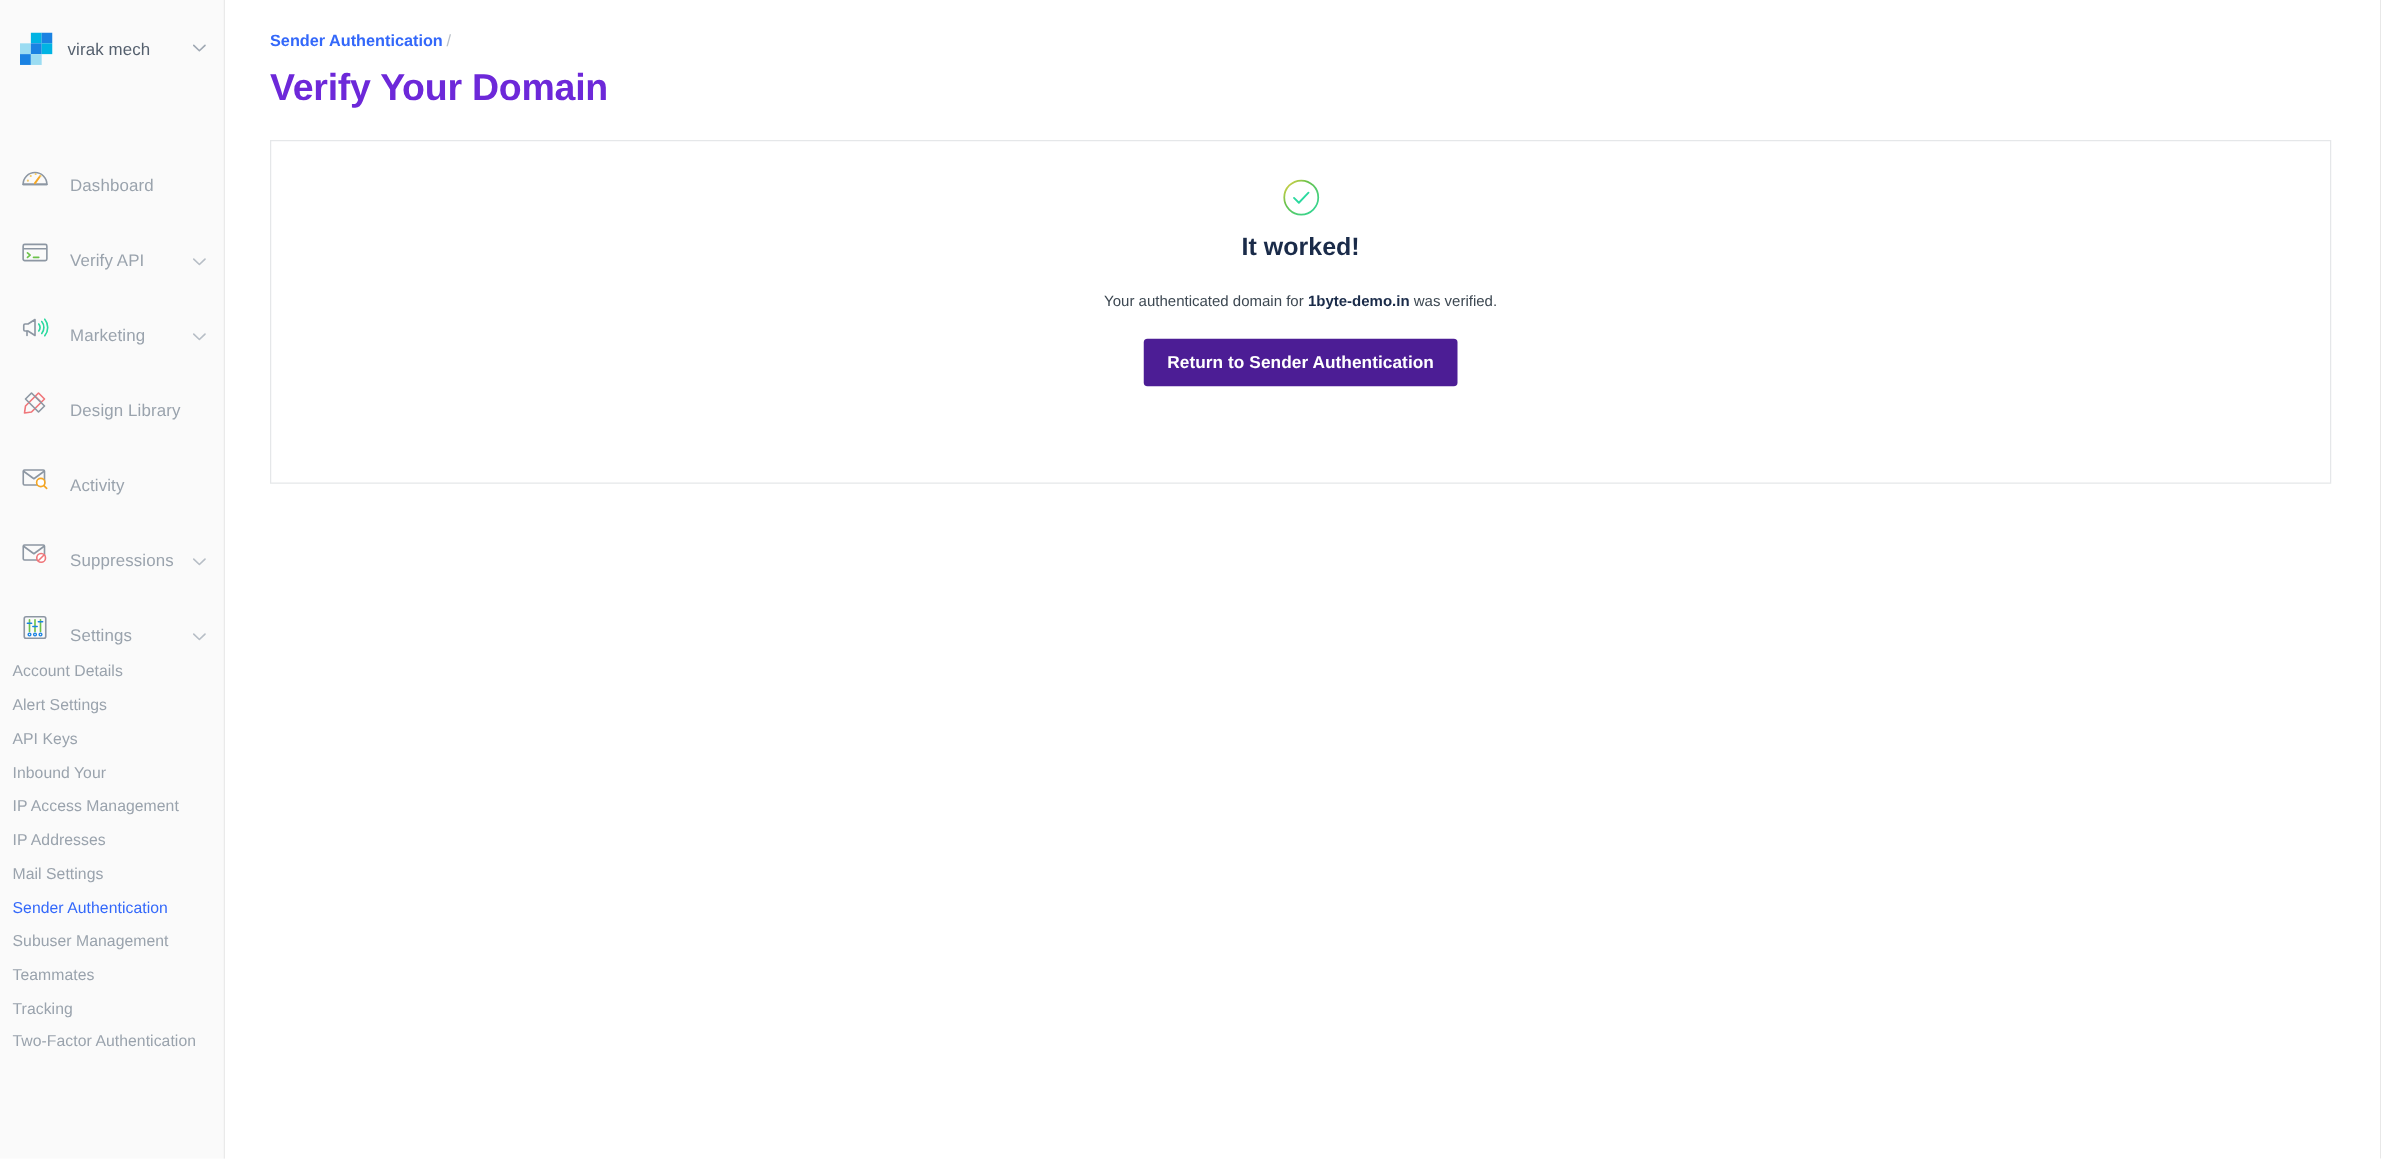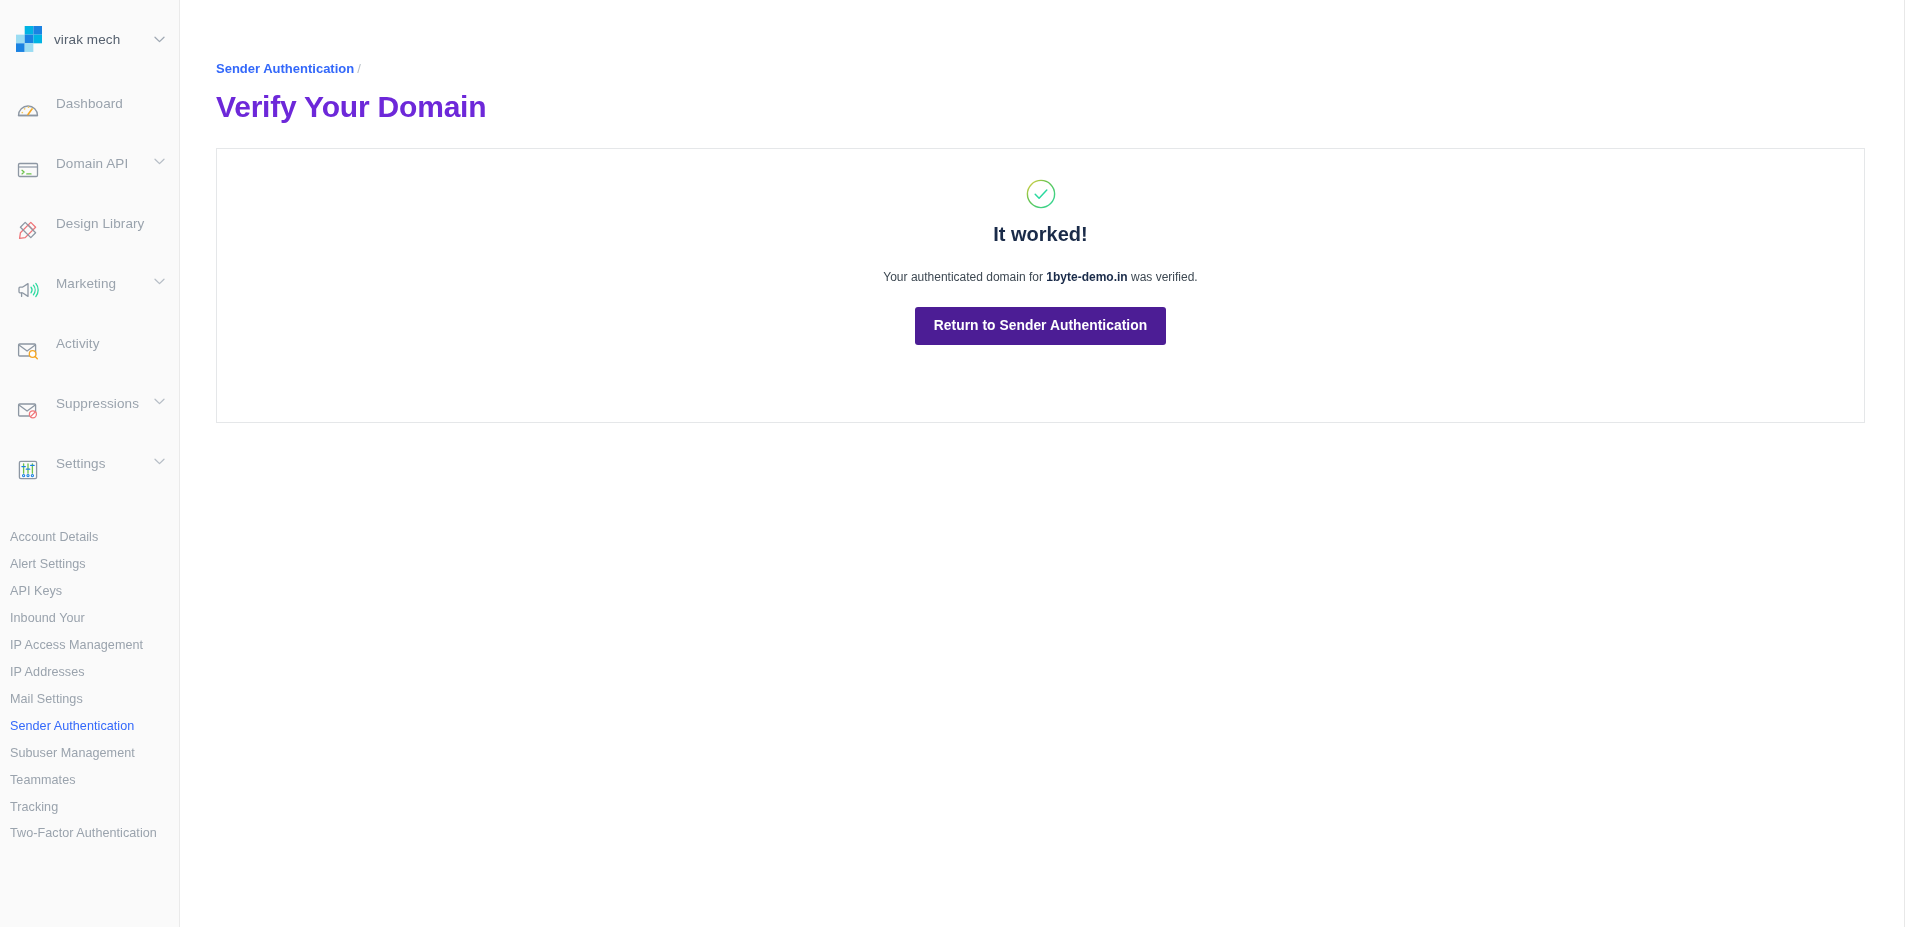--- a/index.html
+++ b/index.html
@@ -54,21 +54,21 @@
     color: #9fa8b3;
     font-size: 11px;
     line-height: 1;
     margin-left: 4px;
   }
 
   .nav-top { padding-top: 18px; }
 
   .nav-item {
     display: flex;
-    align-items: flex-start;
+    align-items: flex-end;
     height: 60px;
     padding: 0 14px 0 14px;
     cursor: pointer;
     position: relative;
   }
   .nav-icon {
     width: 28px; height: 28px;
     flex: 0 0 28px;
     display: flex; align-items: center; justify-content: center;
   }
@@ -116,21 +116,20 @@
     padding: 0 40px 0 36px;
     overflow: hidden;
     position: relative;
   }
 
   .breadcrumb {
     padding-top: 24px;
     font-size: 13px;
     line-height: 18px;
     color: #9aa3ad;
-    margin-top: 36px;
   }
   .breadcrumb a {
     color: #3368fa;
     font-weight: bold;
     text-decoration: none;
     cursor: pointer;
   }
   .breadcrumb .sep {
     color: #b9c0c8;
     margin-left: 3px;
@@ -252,55 +251,55 @@
 
       <div class="nav-item">
         <span class="nav-icon">
           <svg width="24" height="24" viewBox="0 0 24 24">
             <rect x="2.5" y="5.5" width="19" height="13" rx="1.3" fill="none" stroke="#8d97a3" stroke-width="1.3"></rect>
             <path d="M2.5 9h19" stroke="#8d97a3" stroke-width="1.2"></path>
             <path d="M6 12.3l2.1 1.8L6 15.9" fill="none" stroke="#6cc24a" stroke-width="1.3" stroke-linecap="round" stroke-linejoin="round"></path>
             <path d="M10.8 15.9h4.2" stroke="#6cc24a" stroke-width="1.3" stroke-linecap="round"></path>
           </svg>
         </span>
-        <span class="nav-label">Domain API</span>
+        <span class="nav-label">Verify API</span>
         <span class="nav-caret">
           <svg width="11" height="7" viewBox="0 0 11 7">
               <path d="M1 1.3L5.5 5.6 10 1.3" fill="none" stroke="#b7bec6" stroke-width="1.3" stroke-linecap="round" stroke-linejoin="round"></path>
             </svg>
         </span>
-      </div>
-
-      <div class="nav-item">
-        <span class="nav-icon">
-          <svg width="24" height="24" viewBox="0 0 24 24">
-            <path d="M4.4 14.8L14.8 4.4l4.8 4.8L9.2 19.6l-5.6.8z" fill="none" stroke="#ef767a" stroke-width="1.3" stroke-linejoin="round"></path>
-            <path d="M12.2 7l4.8 4.8" stroke="#ef767a" stroke-width="1.2"></path>
-            <path d="M19.6 14.8L9.2 4.4 4.4 9.2l10.4 10.4z" fill="none" stroke="#8d97a3" stroke-width="1.3" stroke-linejoin="round"></path>
-          </svg>
-        </span>
-        <span class="nav-label">Design Library</span>
       </div>
 
       <div class="nav-item">
         <span class="nav-icon">
           <svg width="24" height="24" viewBox="0 0 24 24">
             <path d="M3 10.2v3.6a1 1 0 0 0 1 1h2.4l5.6 3.6V5.6L6.4 9.2H4a1 1 0 0 0-1 1z" fill="none" stroke="#8d97a3" stroke-width="1.3" stroke-linejoin="round"></path>
             <path d="M5.6 14.9v3.5" stroke="#8d97a3" stroke-width="1.3" stroke-linecap="round"></path>
             <path d="M15 9.2a4.6 4.6 0 0 1 0 5.6" fill="none" stroke="#2bd99f" stroke-width="1.3" stroke-linecap="round"></path>
             <path d="M17.4 7.2a7.6 7.6 0 0 1 0 9.6" fill="none" stroke="#2bd99f" stroke-width="1.3" stroke-linecap="round"></path>
             <path d="M19.8 5.4a10.4 10.4 0 0 1 0 13.2" fill="none" stroke="#2bd99f" stroke-width="1.3" stroke-linecap="round"></path>
           </svg>
         </span>
         <span class="nav-label">Marketing</span>
         <span class="nav-caret">
           <svg width="11" height="7" viewBox="0 0 11 7">
               <path d="M1 1.3L5.5 5.6 10 1.3" fill="none" stroke="#b7bec6" stroke-width="1.3" stroke-linecap="round" stroke-linejoin="round"></path>
             </svg>
         </span>
+      </div>
+
+      <div class="nav-item">
+        <span class="nav-icon">
+          <svg width="24" height="24" viewBox="0 0 24 24">
+            <path d="M4.4 14.8L14.8 4.4l4.8 4.8L9.2 19.6l-5.6.8z" fill="none" stroke="#ef767a" stroke-width="1.3" stroke-linejoin="round"></path>
+            <path d="M12.2 7l4.8 4.8" stroke="#ef767a" stroke-width="1.2"></path>
+            <path d="M19.6 14.8L9.2 4.4 4.4 9.2l10.4 10.4z" fill="none" stroke="#8d97a3" stroke-width="1.3" stroke-linejoin="round"></path>
+          </svg>
+        </span>
+        <span class="nav-label">Design Library</span>
       </div>
 
 
       <div class="nav-item">
         <span class="nav-icon">
           <svg width="24" height="24" viewBox="0 0 24 24">
             <rect x="2.6" y="6" width="17" height="12" rx="1" fill="none" stroke="#8d97a3" stroke-width="1.3"></rect>
             <path d="M2.6 6.8l8.5 6.2 8.5-6.2" fill="none" stroke="#8d97a3" stroke-width="1.3" stroke-linejoin="round"></path>
             <circle cx="16.6" cy="16" r="3.3" fill="#fff" stroke="#f5a623" stroke-width="1.3"></circle>
             <path d="M19.1 18.5l2.2 2.2" stroke="#f5a623" stroke-width="1.4" stroke-linecap="round"></path>

